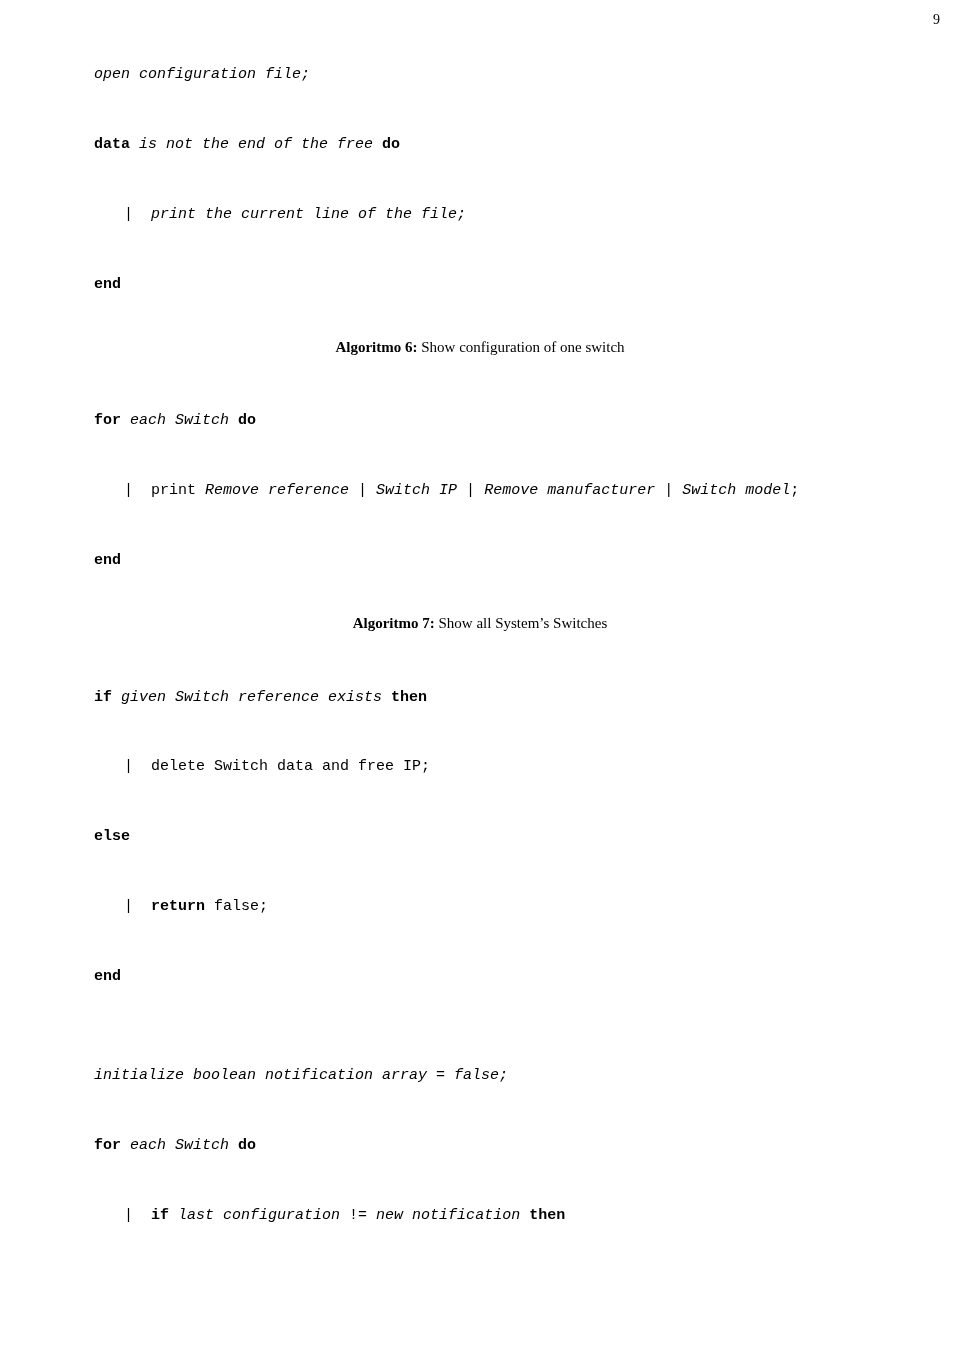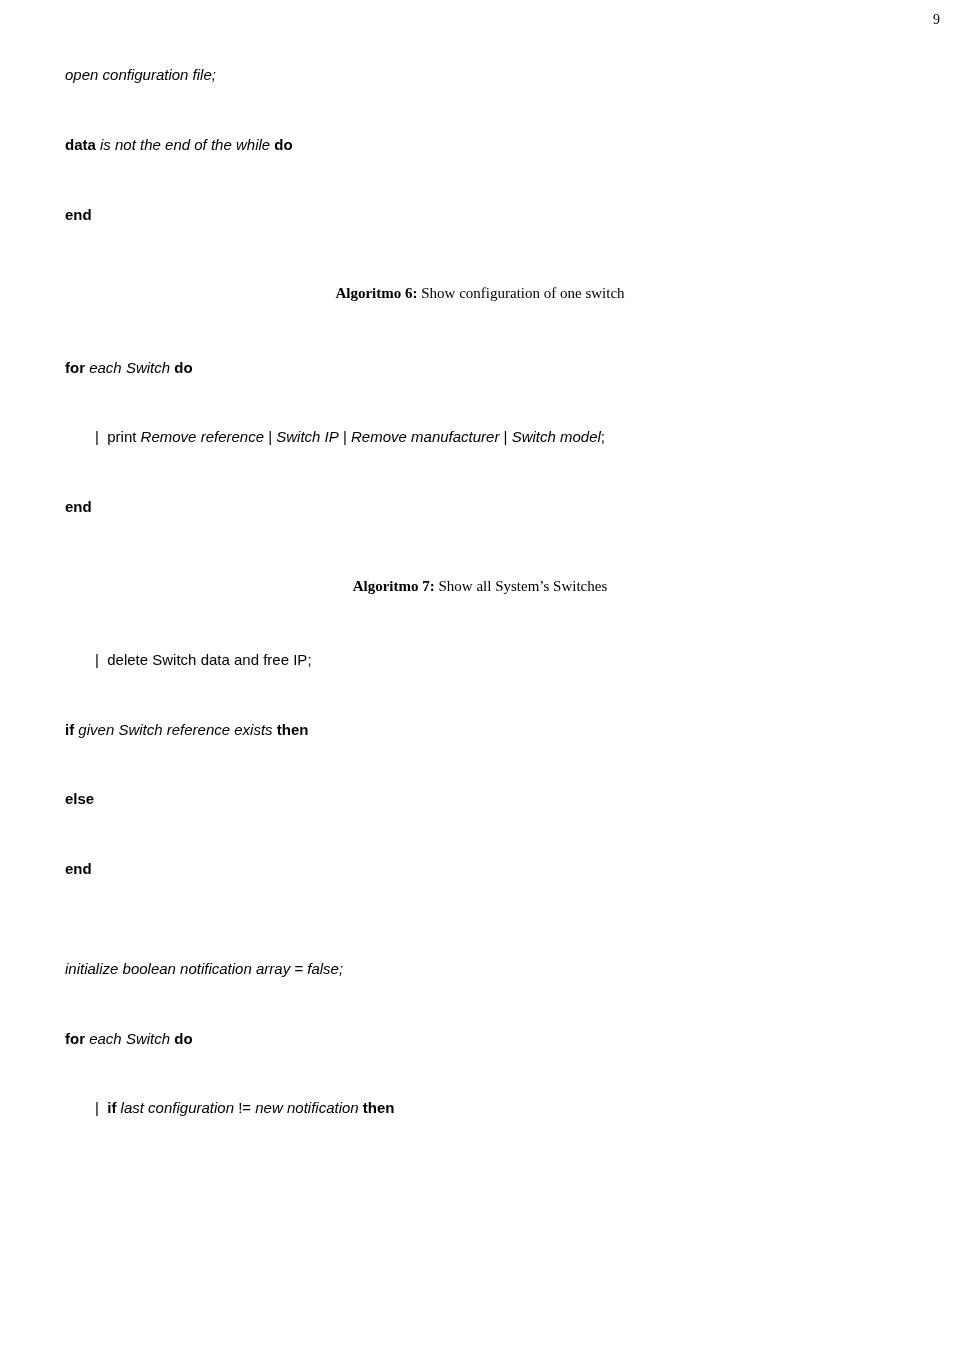--- a/index.html
+++ b/index.html
@@ -28,21 +28,21 @@
 
     .content {
       padding: 40px 40px 60px 40px;
     }
 
     .algo-block {
       margin-bottom: 30px;
     }
 
     .code-line {
-      font-family: Liberation Sans, sans-serif;
+      font-family: Liberation Mono, monospace;
       font-size: 15px;
       line-height: 1.55;
       white-space: pre-wrap;
     }
 
     .indent1 {
       padding-left: 30px;
     }
 
     .bold {
@@ -65,38 +65,41 @@
 
     .caption .bold {
       font-weight: bold;
     }
 
     .pipe {
       font-style: normal;
     }
 
     .section-gap {
-      margin-top: 36px;
+      margin-top: 20px;
     }
   </style>
 </head>
 <body>
 
 <div class="page-number">
   <span>9</span>
 </div>
 
 <div class="content">
 
   <div class="algo-block">
     <div class="code-line">
       <span class="italic">open configuration file;</span>
     </div>
     <div class="code-line">
-      <span class="bold">data</span> <span class="italic">is not the end of the while</span> <span class="bold">do</span>
+      <span class="bold">data</span> <span class="italic">is not the end of the free</span> <span class="bold">do</span>
+    </div>
+    <div class="code-line indent1">
+      <span class="pipe">|&nbsp;&nbsp;</span><span class="italic">print the current line of the file;</span>
     </div>
     <div class="code-line">
       <span class="bold">end</span>
     </div>
     <div class="caption section-gap">
       <span class="bold">Algoritmo 6:</span><span> Show configuration of one switch</span>
     </div>
   </div>
 
   <div class="algo-block">
@@ -108,28 +111,31 @@
     </div>
     <div class="code-line">
       <span class="bold">end</span>
     </div>
     <div class="caption section-gap">
       <span class="bold">Algoritmo 7:</span><span> Show all System’s Switches</span>
     </div>
   </div>
 
   <div class="algo-block">
+    <div class="code-line">
+      <span class="bold">if</span> <span class="italic">given Switch reference exists</span> <span class="bold">then</span>
+    </div>
     <div class="code-line indent1">
       <span class="pipe">|&nbsp;&nbsp;</span><span>delete Switch data and free IP;</span>
     </div>
     <div class="code-line">
-      <span class="bold">if</span> <span class="italic">given Switch reference exists</span> <span class="bold">then</span>
+      <span class="bold">else</span>
     </div>
-    <div class="code-line">
-      <span class="bold">else</span>
+    <div class="code-line indent1">
+      <span class="pipe">|&nbsp;&nbsp;</span><span class="bold">return</span><span> false;</span>
     </div>
     <div class="code-line">
       <span class="bold">end</span>
     </div>
   </div>
 
   <div class="algo-block">
     <div class="code-line">
       <span class="italic">initialize boolean notification array = false;</span>
     </div>

